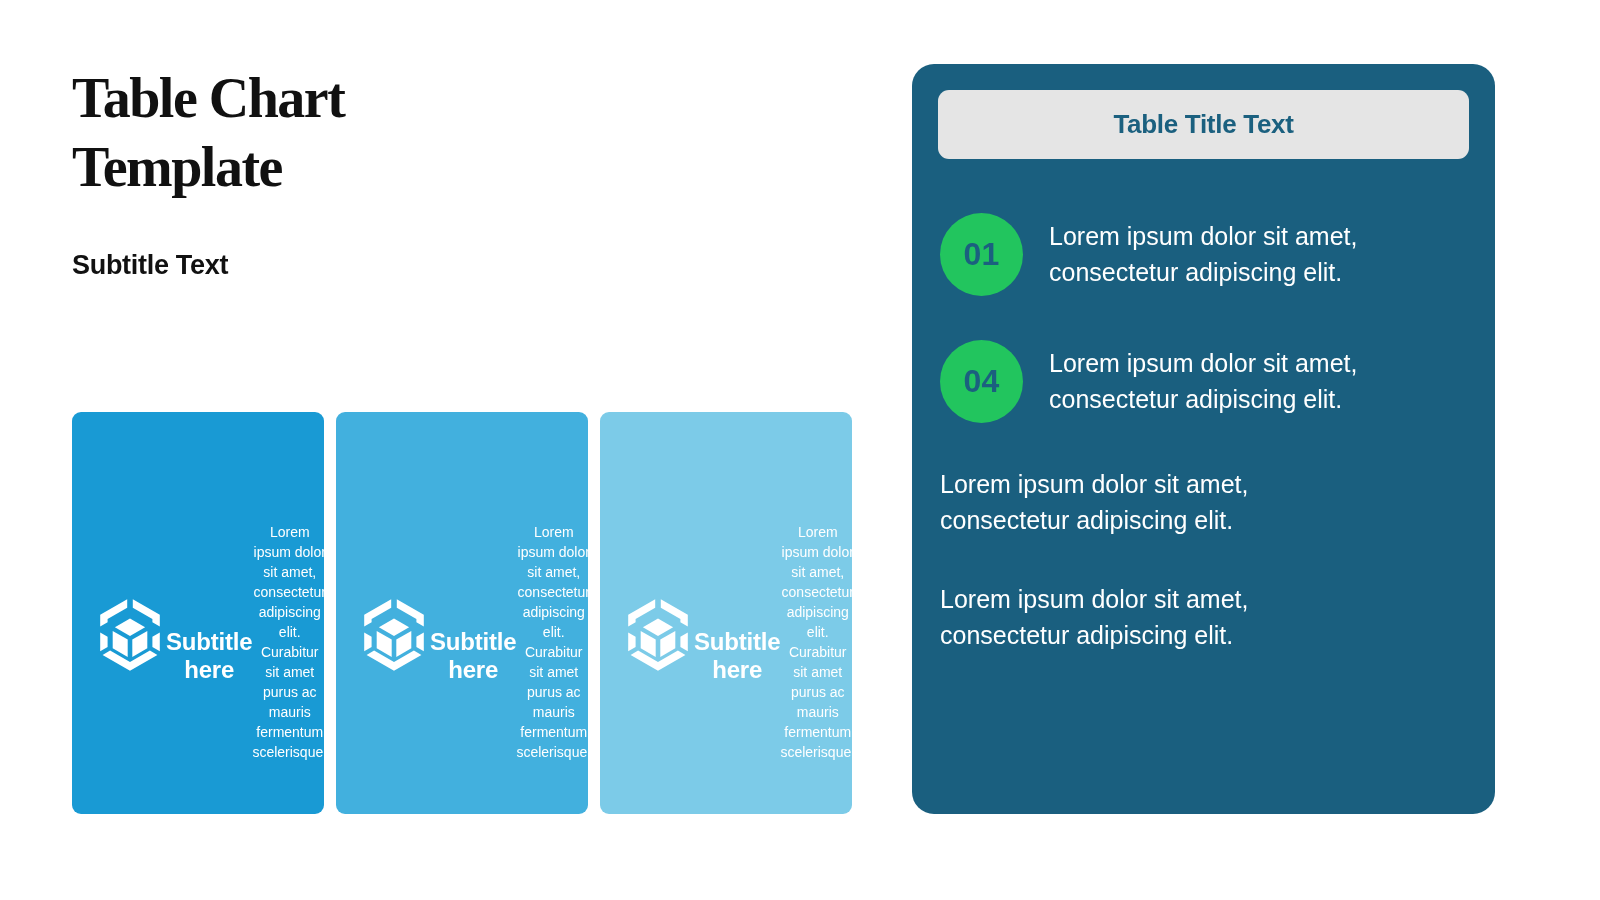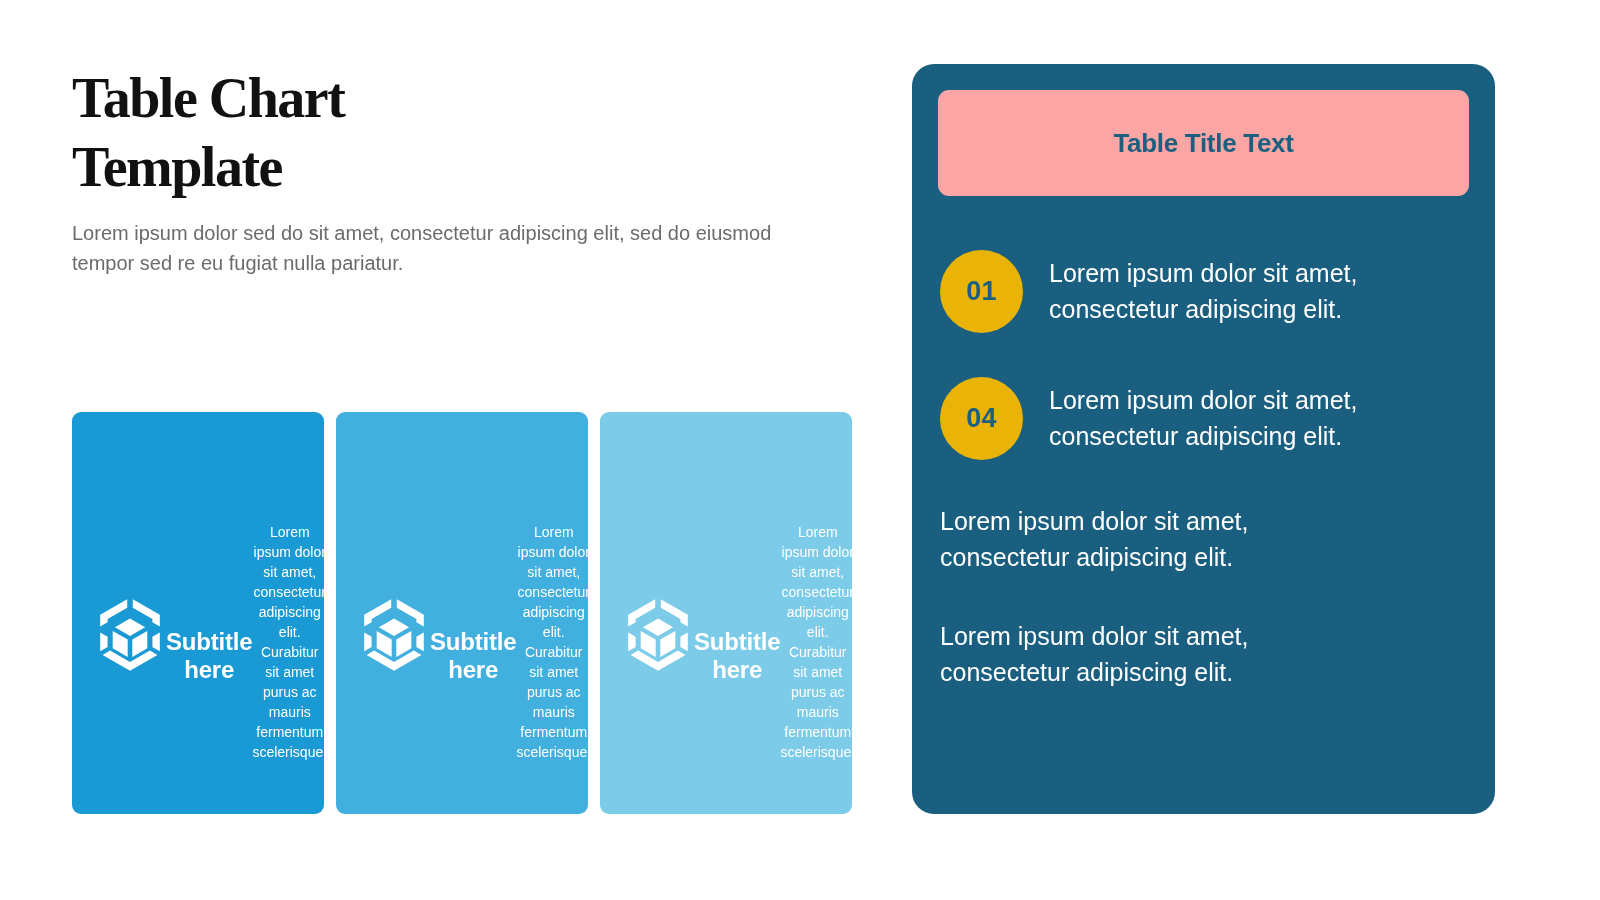--- a/index.html
+++ b/index.html
@@ -100,22 +100,22 @@
     position: absolute;
     left: 912px;
     top: 64px;
     width: 583px;
     height: 750px;
     border-radius: 22px;
     padding: 26px 26px 0 26px;
   }
 
   .panel-title-box {
-    height: 106px;
-    background: #fca5a5;
+    height: 69px;
+    background: #e5e5e5;
     border-radius: 11px;
     display: flex;
     align-items: center;
     justify-content: center;
   }
 
   .panel-title {
     font-size: 26px;
     font-weight: bold;
     letter-spacing: -0.3px;
@@ -133,44 +133,44 @@
     align-items: center;
     gap: 26px;
     padding-left: 2px;
   }
 
   .row-badge {
     flex: 0 0 auto;
     width: 83px;
     height: 83px;
     border-radius: 50%;
-    background: #eab308;
+    background: #22c55e;
     display: flex;
     align-items: center;
     justify-content: center;
-    font-size: 27px;
+    font-size: 32px;
     font-weight: bold;
     letter-spacing: 0.2px;
   }
 
   .row-text {
     font-size: 25px;
     line-height: 1.42;
     color: #ffffff;
     max-width: 420px;
   }
 </style>
 </head>
 <body>
 
 <div class="slide">
 
   <div class="left-col">
     <h1 class="main-title">Table Chart Template</h1>
-    <p class="subtitle-body">Lorem ipsum dolor sed do sit amet, consectetur adipiscing elit, sed do eiusmod tempor sed re eu fugiat nulla pariatur.</p>
+    <h2 class="subtitle-head">Subtitle Text</h2>
   </div>
 
   <div class="cards">
 
     <div class="card" style="background:#199ad4">
       <span class="card-icon-wrap">
         <svg class="card-icon" viewBox="0 0 72 78" xmlns="http://www.w3.org/2000/svg" aria-hidden="true">
           <g fill="#ffffff">
             <path d="M33.2 3.2 L6.2 18.8 L6.2 30.5 L13.6 26.2 L13.6 23.1 L33.2 11.8 Z"></path>
             <path d="M38.8 3.2 L38.8 11.8 L58.4 23.1 L58.4 26.2 L65.8 30.5 L65.8 18.8 Z"></path>

